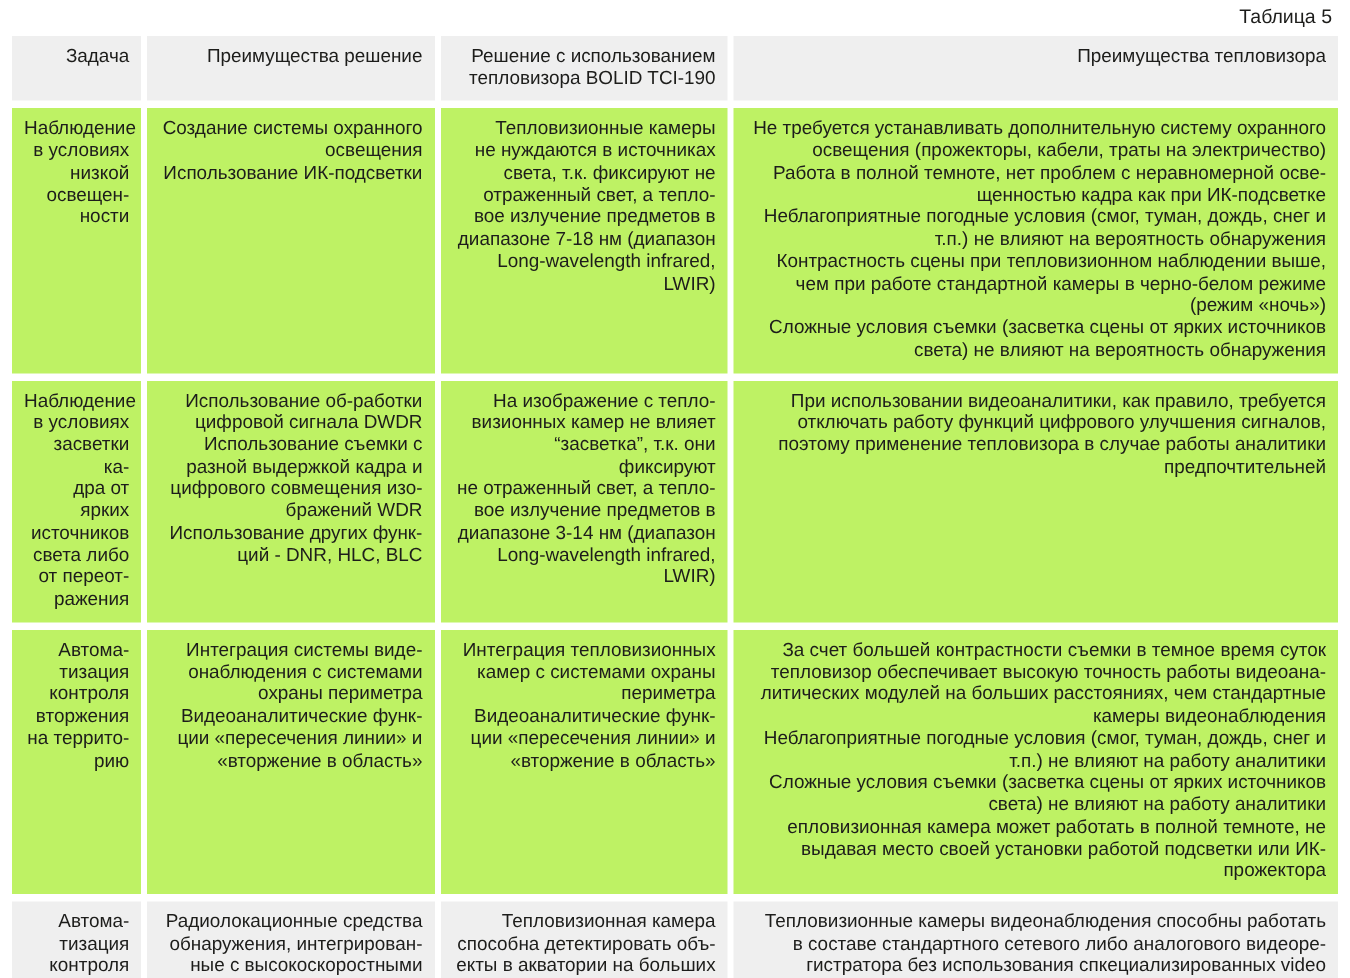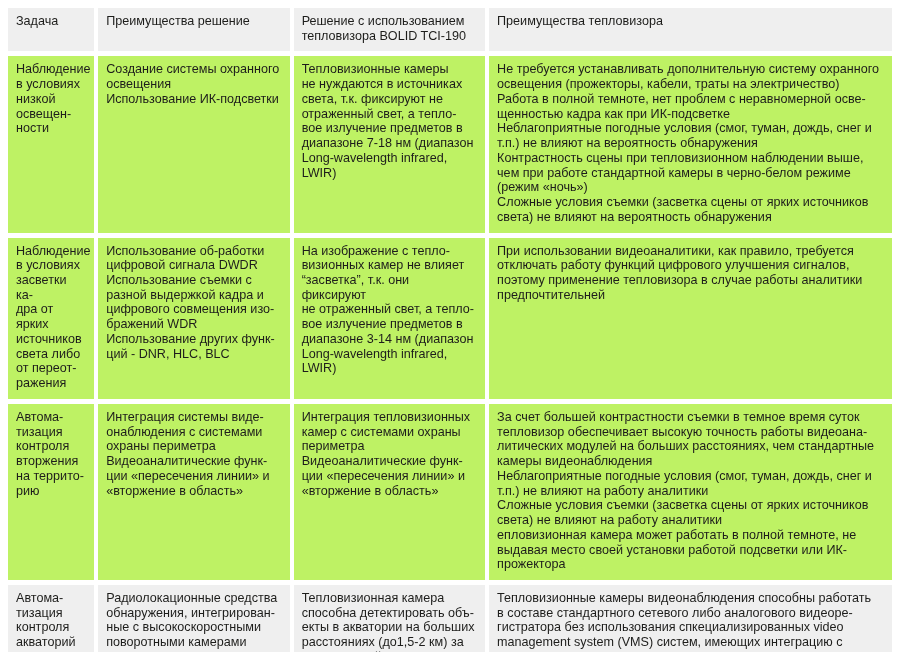--- a/index.html
+++ b/index.html
@@ -24,38 +24,39 @@
     padding-right: 8px;
   }
   table.cmp {
     border-collapse: separate;
     border-spacing: 4px 5px;
     table-layout: fixed;
     width: 892px;
   }
   .cmp th, .cmp td {
     vertical-align: top;
-    text-align: left;
+    text-align: right;
     font-weight: normal;
     font-size: 12.6px;
     line-height: 1.17;
     padding: 6px 8px 8px 8px;
     white-space: pre-line;
     overflow: hidden;
   }
   .cmp th {
     background: #efefef;
   }
   tr.row-blue td { background: #bef264; }
   tr.row-gray td { background: #efefef; }
 </style>
 </head>
 <body>
 
 <div class="page">
+  <div class="caption">Таблица 5</div>
 
   <table class="cmp">
     <colgroup>
       <col style="width:86px">
       <col style="width:191px">
       <col style="width:191px">
       <col style="width:402px">
     </colgroup>
     <thead>
       <tr>

